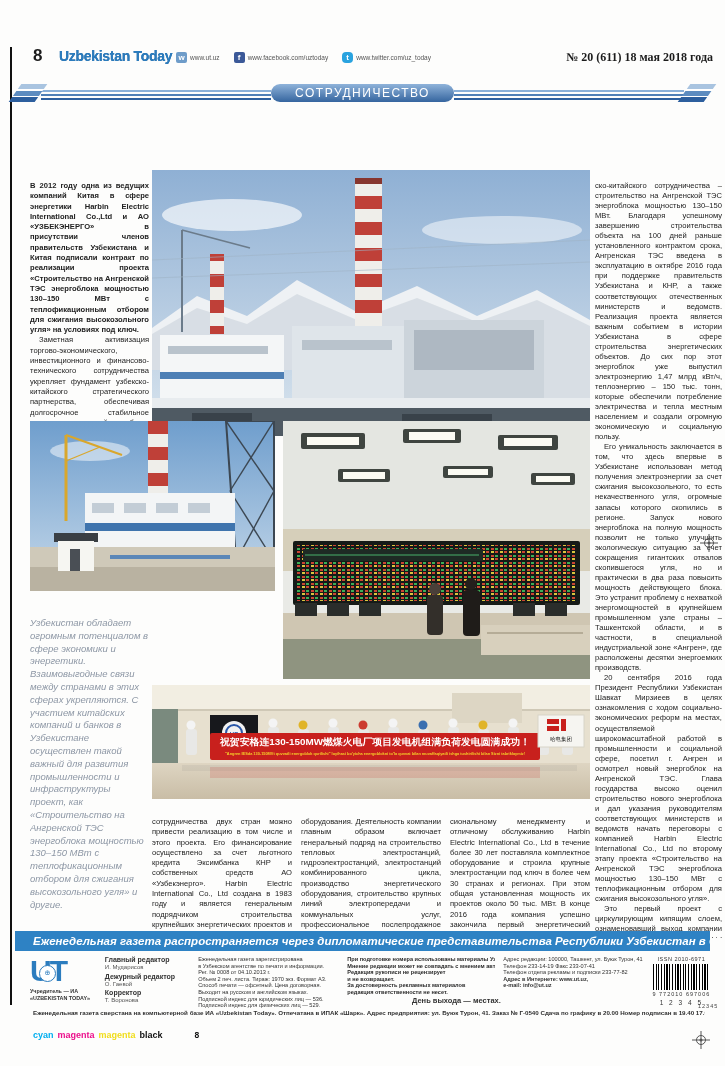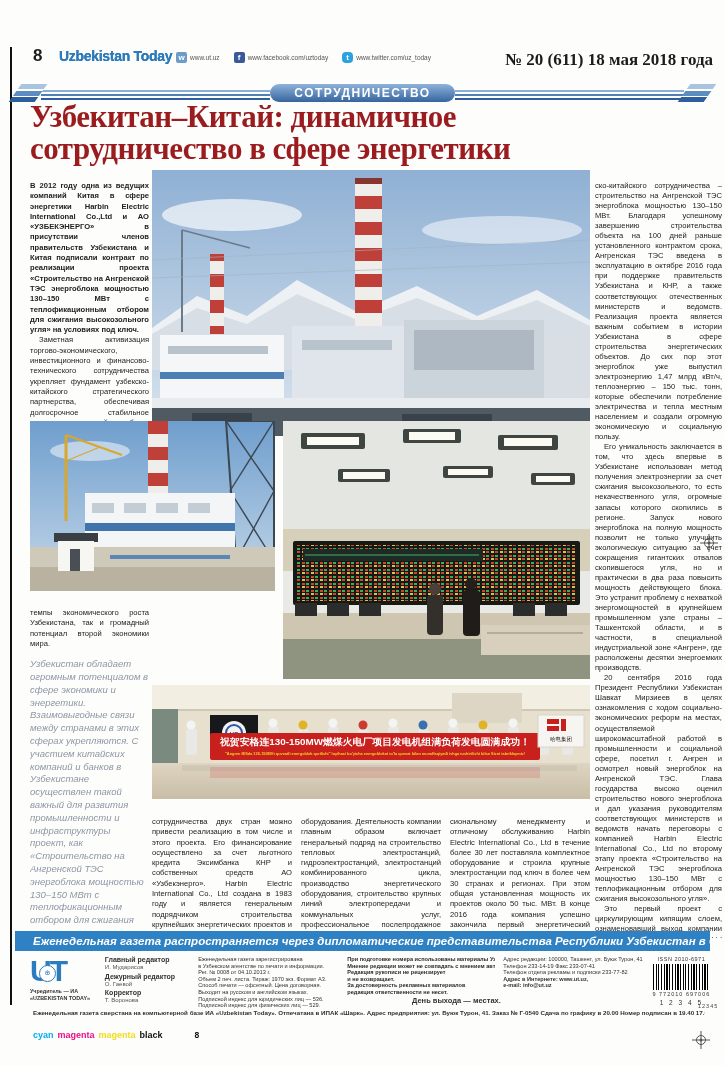--- a/index.html
+++ b/index.html
@@ -13,28 +13,28 @@
             text-shadow:0 0 .4px #1f5e96;}
   .hdr-links{left:176px;top:52px;display:flex;gap:14px;align-items:center;}
   .hdr-link{display:flex;gap:3px;align-items:center;font-size:6.5px;color:#555;}
   .sq-icon{width:11px;height:11px;border-radius:2px;color:#fff;font-size:8px;font-weight:bold;
            display:flex;align-items:center;justify-content:center;}
   .i-web{background:#6e9cc9;}
   .i-fb{background:#3b5998;}
   .i-tw{background:#2aa3df;border-radius:4px;}
   .cn-title{left:222px;top:24px;font-size:37px;line-height:1;font-weight:bold;color:#e23a2e;
             letter-spacing:2px;white-space:nowrap;z-index:5;}
-  .issue{right:12px;top:50px;font-family:"Liberation Serif",serif;font-size:17px;font-weight:600;}
+  .issue{right:12px;top:50px;font-family:"Liberation Serif",serif;font-size:12px;font-weight:600;}
   
   .sec-banner{left:15px;top:84px;width:695px;height:18px;display:flex;align-items:center;}
   .sec-skew{width:26px;height:18px;transform:skewX(-35deg);
             background:linear-gradient(180deg,#a9c4e0 0 5px,#ffffff 5px 7px,#5d8cc0 7px 12px,#ffffff 12px 13px,#2d5f9e 13px 18px);}
   .sec-lines{flex:1;height:10px;margin-top:4px;
              background:linear-gradient(180deg,#89afd8 0 2.5px,transparent 2.5px 4px,#4f7fb6 4px 6.5px,transparent 6.5px 8px,#2d5f9e 8px 10px);}
-  .sec-label{background:linear-gradient(180deg,#8fb3da,#35659f);color:#fff;font-weight:bold;
+  .sec-label{background:linear-gradient(180deg,#8fb3da,#35659f);color:#fff;font-weight:normal;
              font-size:12px;letter-spacing:1.5px;padding:2px 24px;border-radius:9px;white-space:nowrap;}
   
   .headline{left:30px;top:101px;width:570px;font-family:"Liberation Serif",serif;
             font-size:31px;line-height:32px;font-weight:bold;color:#9a1c1e;letter-spacing:-0.5px;}
   
   .bodytxt{font-size:7.6px;line-height:10.3px;text-align:justify;color:#222;margin-top:11px;}
   .bodytxt p{margin:0;text-indent:9px;}
   .bodytxt p.noind{text-indent:0;}
   .lead{font-weight:bold;text-indent:9px;}
   .col1-top{left:30px;top:170px;width:119px;height:248px;overflow:hidden;}
@@ -111,21 +111,20 @@
   <div class="abs issue">№ 20 (611) 18 мая 2018 года</div>
 
   <div class="abs sec-banner">
     <div class="sec-skew"></div>
     <div class="sec-lines"></div>
     <div class="sec-label">СОТРУДНИЧЕСТВО</div>
     <div class="sec-lines"></div>
     <div class="sec-skew"></div>
   </div>
 
-  <div class="abs headline">Узбекитан–Китай: динамичное сотрудничество в сфере энергетики</div>
 
   <div class="abs col1-top bodytxt">
     <p class="lead noind">В 2012 году одна из ведущих компаний Китая в сфере энергетики Harbin Electric International Co.,Ltd и АО «УЗБЕКЭНЕРГО» в присутствии членов правительств Узбекистана и Китая подписали контракт по реализации проекта «Строительство на Ангренской ТЭС энергоблока мощностью 130–150 МВт с теплофикационным отбором для сжигания высокозольного угля» на условиях под ключ.</p>
     <p>Заметная активизация торгово-экономического, инвестиционного и финансово-технического сотрудничества укрепляет фундамент узбекско-китайского стратегического партнерства, обеспечивая долгосрочное стабильное развитие отношений на благо народов двух стран. Этому способствуют как осуществляемые в последние годы масштабные преобразования и высокие</p>
   </div>
 
   <svg class="abs photo ph-top" width="438" height="266" viewBox="0 0 438 266">
     <defs>
       <linearGradient id="sky1" x1="0" y1="0" x2="0" y2="1">
         <stop offset="0" stop-color="#8fb0d4"></stop>
@@ -316,21 +315,20 @@
       <rect x="395" y="41" width="12" height="5" fill="#c8201d"></rect>
       <rect x="409" y="34" width="5" height="12" fill="#c8201d"></rect>
       <text x="409" y="56" font-size="5.5" fill="#1a1a1a" text-anchor="middle">哈电集团</text>
     </g>
     <rect x="0" y="78" width="438" height="36" fill="url(#floorg)"></rect>
     <rect x="58" y="82" width="330" height="11" fill="#c8201d" opacity=".16"></rect>
     <rect x="30" y="80" width="395" height="6" fill="#555555" opacity=".08"></rect>
   </svg>
 
   <div class="abs col1-bot bodytxt">
-    <p class="noind">темпы экономического роста Узбекистана, так и громадный потенциал второй экономики мира.</p>
     <div class="quote">Узбекистан обладает огромным потенциалом в сфере экономики и энергетики. Взаимовыгодные связи между странами в этих сферах укрепляются. С участием китайских компаний и банков в Узбекистане осуществлен такой важный для развития промышленности и инфраструктуры проект, как «Строительство на Ангренской ТЭС энергоблока мощностью 130–150 МВт с теплофикационным отбором для сжигания высокозольного угля» и другие.</div>
 
   </div>
 
   <div class="abs band bodytxt">
     <div class="bcol">
       <p class="noind">сотрудничества двух стран можно привести реализацию в том числе и этого проекта. Его финансирование осуществлено за счет льготного кредита Эксимбанка КНР и собственных средств АО «Узбекэнерго». Harbin Electric International Co., Ltd создана в 1983 году и является генеральным подрядчиком строительства крупнейших энергетических проектов и ведущим производителем комплектного энергетического</p>
     </div>
     <div class="bcol">
       <p class="noind">оборудования. Деятельность компании главным образом включает генеральный подряд на строительство тепловых электростанций, гидроэлектростанций, электростанций комбинированного цикла, производство энергетического оборудования, строительство крупных линий электропередачи и коммунальных услуг, профессиональное послепродажное обслуживание электростанций. Благодаря передовой технике, профес-</p>

